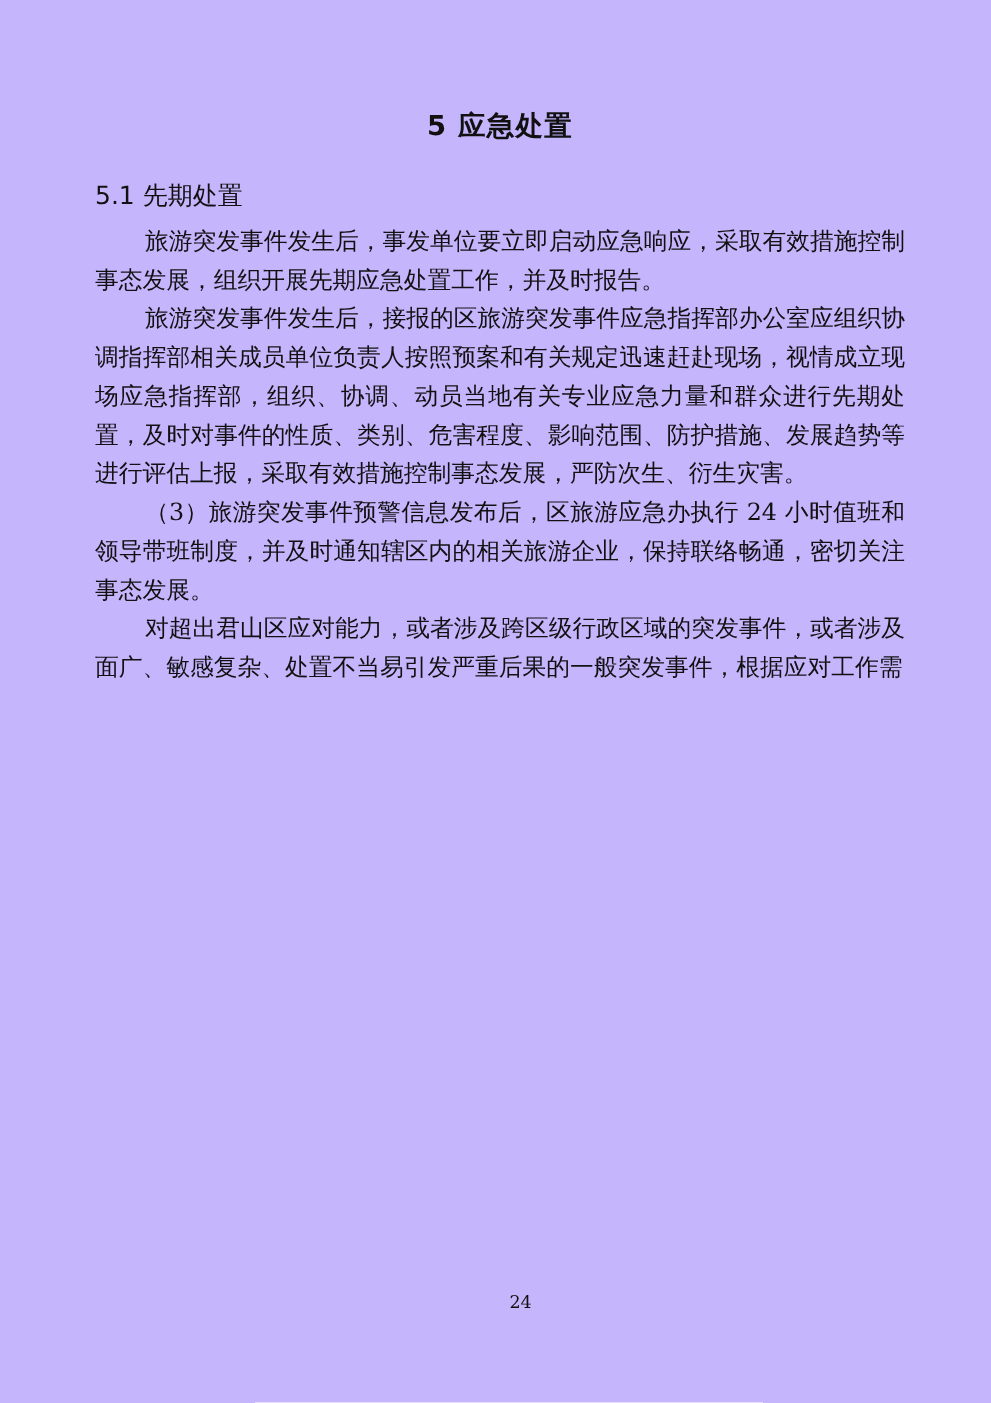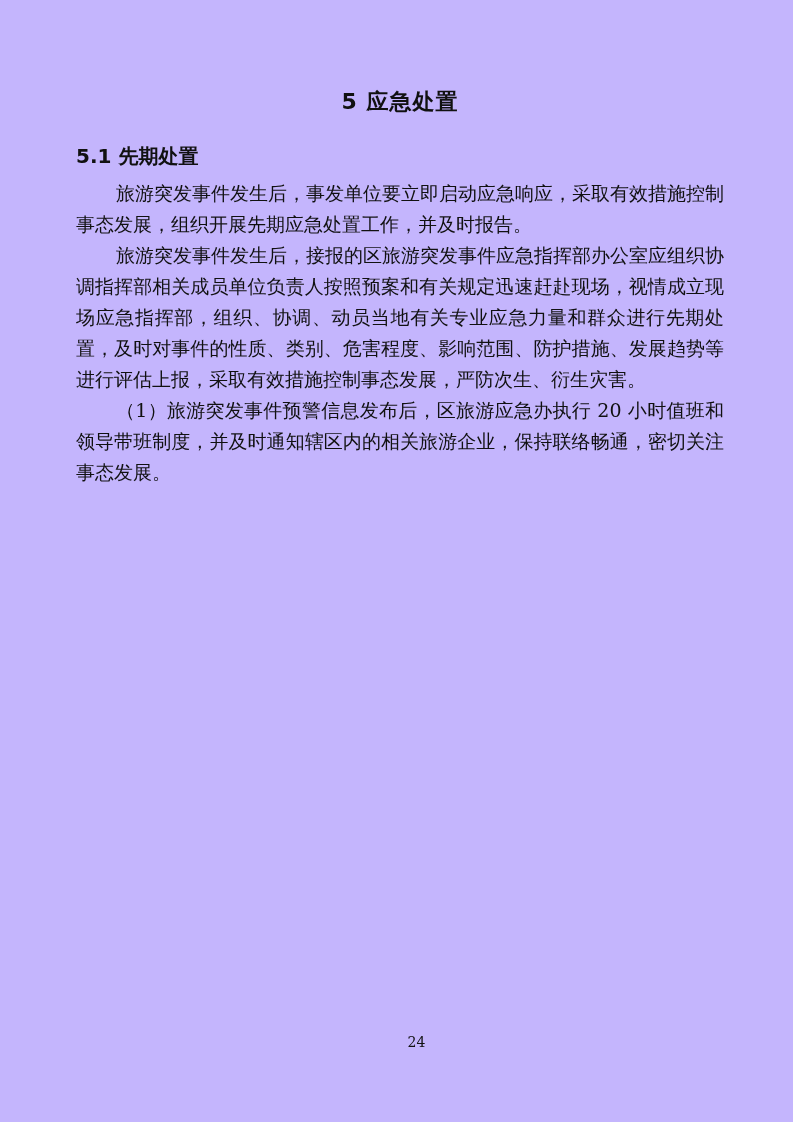--- a/index.html
+++ b/index.html
@@ -27,21 +27,21 @@
     font-size: 22px;
     font-weight: bold;
     line-height: 44px;
     text-align: center;
     letter-spacing: 1px;
     white-space: nowrap;
   }
   .section-heading {
     font-family: "DejaVu Sans", "Liberation Sans", sans-serif;
     font-size: 20px;
-    font-weight: bold;
+    font-weight: normal;
     line-height: 44px;
     text-align: left;
     white-space: nowrap;
   }
   .heading-51 { margin-top: 10px; }
   .heading-52 { margin-top: -10px; }
   .body-paragraph {
     margin: 0;
     font-size: 19px;
     line-height: 31px;
@@ -72,20 +72,21 @@
     <div class="doc-title">5 应急处置</div>
 
     <div class="section-heading heading-51">5.1 先期处置</div>
 
     <p class="body-paragraph">旅游突发事件发生后，事发单位要立即启动应急响应，采取有效措施控制事态发展，组织开展先期应急处置工作，并及时报告。</p>
 
     <p class="body-paragraph">旅游突发事件发生后，接报的区旅游突发事件应急指挥部办公室应组织协调指挥部相关成员单位负责人按照预案和有关规定迅速赶赴现场，视情成立现场应急指挥部，组织、协调、动员当地有关专业应急力量和群众进行先期处置，及时对事件的性质、类别、危害程度、影响范围、防护措施、发展趋势等进行评估上报，采取有效措施控制事态发展，严防次生、衍生灾害。</p>
 
 
 
-    <p class="body-paragraph">（1）旅游突发事件预警信息发布后，区旅游应急办执行 20 小时值班和领导带班制度，并及时通知辖区内的相关旅游企业，保持联络畅通，密切关注事态发展。</p>
+    <p class="body-paragraph">（3）旅游突发事件预警信息发布后，区旅游应急办执行 24 小时值班和领导带班制度，并及时通知辖区内的相关旅游企业，保持联络畅通，密切关注事态发展。</p>
 
 
+    <p class="body-paragraph">对超出君山区应对能力，或者涉及跨区级行政区域的突发事件，或者涉及面广、敏感复杂、处置不当易引发严重后果的一般突发事件，根据应对工作需</p>
 
   </div>
 
   <div class="page-number">24</div>
 </div>
 
 </body></html>

